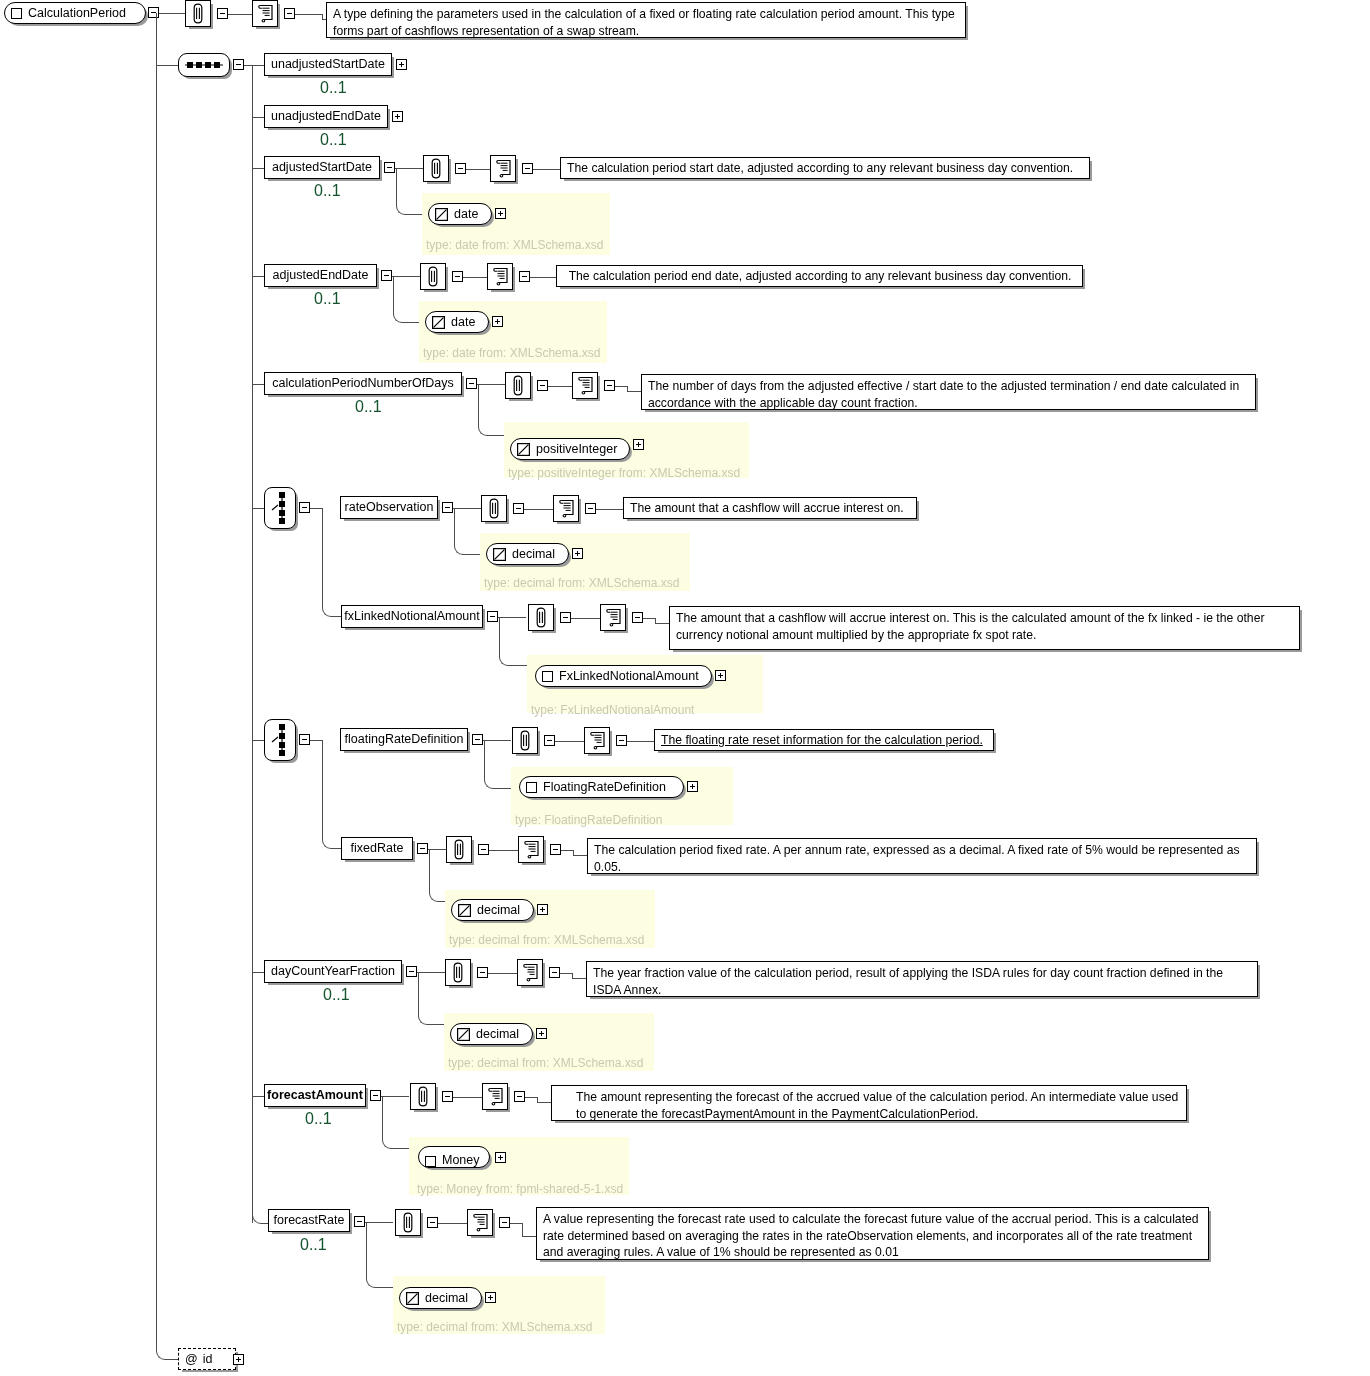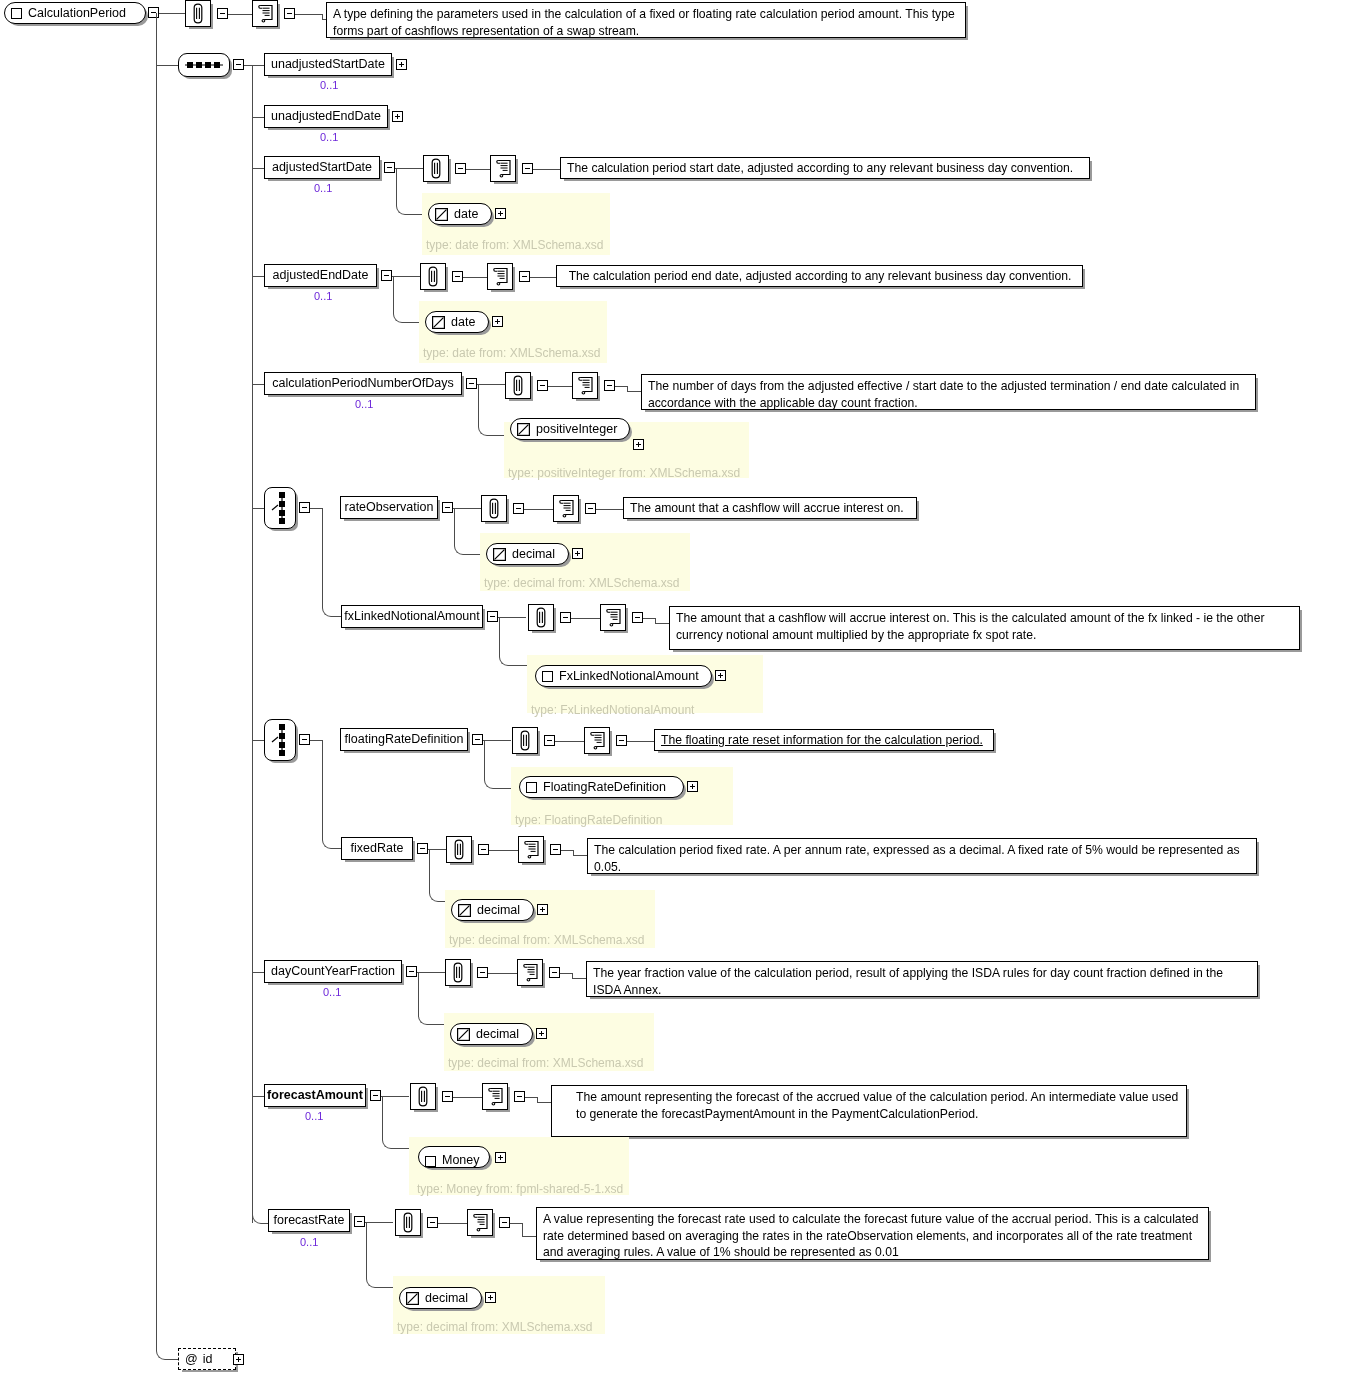--- a/index.html
+++ b/index.html
@@ -117,22 +117,22 @@
   .typecaption {
     position: absolute;
     font-size: 12px;
     color: #c9c9b0;
     white-space: nowrap;
   }
 
   
   .occ {
     position: absolute;
-    font-size: 11px;
-    color: #6d28d9;
+    font-size: 16px;
+    color: #14532d;
     white-space: nowrap;
   }
 
   
   .expander {
     position: absolute;
     width: 11px; height: 11px;
     box-sizing: border-box;
     border: 1px solid #000;
     background: #fff;
@@ -388,21 +388,21 @@
       <path d="M6.5 15.5 C4.6 15.5 4.6 18 6.5 18 C8.2 18 8.2 15.5 6.5 15.5 Z" fill="#fff" stroke="#000" stroke-width="1.1"></path>
     </svg>
   </div>
   <div class="expander" style="left:604px; top:380px;"></div>
   <div class="hline" style="left:615px; top:386px; width:12px;"></div>
   <div class="vline" style="left:627px; top:386px; height:5px;"></div>
   <div class="hline" style="left:627px; top:391px; width:15px;"></div>
   <div class="docbox" style="left:641px; top:374px; width:615px; height:36px;">The number of days from the adjusted effective / start date to the adjusted termination / end date calculated in accordance with the applicable day count fraction.</div>
 
   <div class="typepanel" style="left:504px; top:422px; width:245px; height:56px;"></div>
-  <div class="capsule" style="left:510px; top:418px; width:120px;">
+  <div class="capsule" style="left:510px; top:438px; width:120px;">
     <svg width="13" height="13" viewBox="0 0 13 13">
       <rect x="0.6" y="0.6" width="11.8" height="11.8" fill="#fff" stroke="#000" stroke-width="1.2"></rect>
       <line x1="1.6" y1="11.4" x2="11.4" y2="1.6" stroke="#000" stroke-width="1.2"></line>
     </svg>
     <span>positiveInteger</span>
   </div>
   <div class="plusbox" style="left:633px; top:439px;"></div>
   <div class="typecaption" style="left:508px; top:466px;">type: positiveInteger from: XMLSchema.xsd</div>
 
   <div class="hline" style="left:252px; top:508px; width:12px;"></div>
@@ -653,21 +653,21 @@
       <path d="M3 1.5 H15 V15.5 H6.5" fill="#fff" stroke="#000" stroke-width="1.2"></path>
       <path d="M5.5 4.2 H12.6 M5.5 6.6 H12.6 M5.5 9.0 H12.6 M7.6 11.4 H12.6" stroke="#000" stroke-width="1"></path>
       <path d="M3 1.5 C1.4 1.5 1.4 4.2 3 4.2 H5.2" fill="#fff" stroke="#000" stroke-width="1.1"></path>
       <path d="M6.5 15.5 C4.6 15.5 4.6 18 6.5 18 C8.2 18 8.2 15.5 6.5 15.5 Z" fill="#fff" stroke="#000" stroke-width="1.1"></path>
     </svg>
   </div>
   <div class="expander" style="left:514px; top:1091px;"></div>
   <div class="hline" style="left:525px; top:1097px; width:12px;"></div>
   <div class="vline" style="left:537px; top:1097px; height:5px;"></div>
   <div class="hline" style="left:537px; top:1102px; width:15px;"></div>
-  <div class="docbox" style="left:551px; top:1085px; width:636px; height:52px;padding-left:24px;">The amount representing the forecast of the accrued value of the calculation period. An intermediate value used to generate the forecastPaymentAmount in the PaymentCalculationPeriod.</div>
+  <div class="docbox" style="left:551px; top:1085px; width:636px; height:36px;padding-left:24px;">The amount representing the forecast of the accrued value of the calculation period. An intermediate value used to generate the forecastPaymentAmount in the PaymentCalculationPeriod.</div>
 
   <div class="typepanel" style="left:409px; top:1137px; width:220px; height:58px;"></div>
   <div class="capsule" style="left:418px; top:1146px; width:72px;align-items:flex-end;">
     <span class="sq-glyph"></span>
     <span>Money</span>
   </div>
   <div class="plusbox" style="left:495px; top:1152px;"></div>
   <div class="typecaption" style="left:417px; top:1182px;">type: Money from: fpml-shared-5-1.xsd</div>
 
   <div class="elbow" style="left:252px; top:1205px; width:14px; height:18px;"></div>

